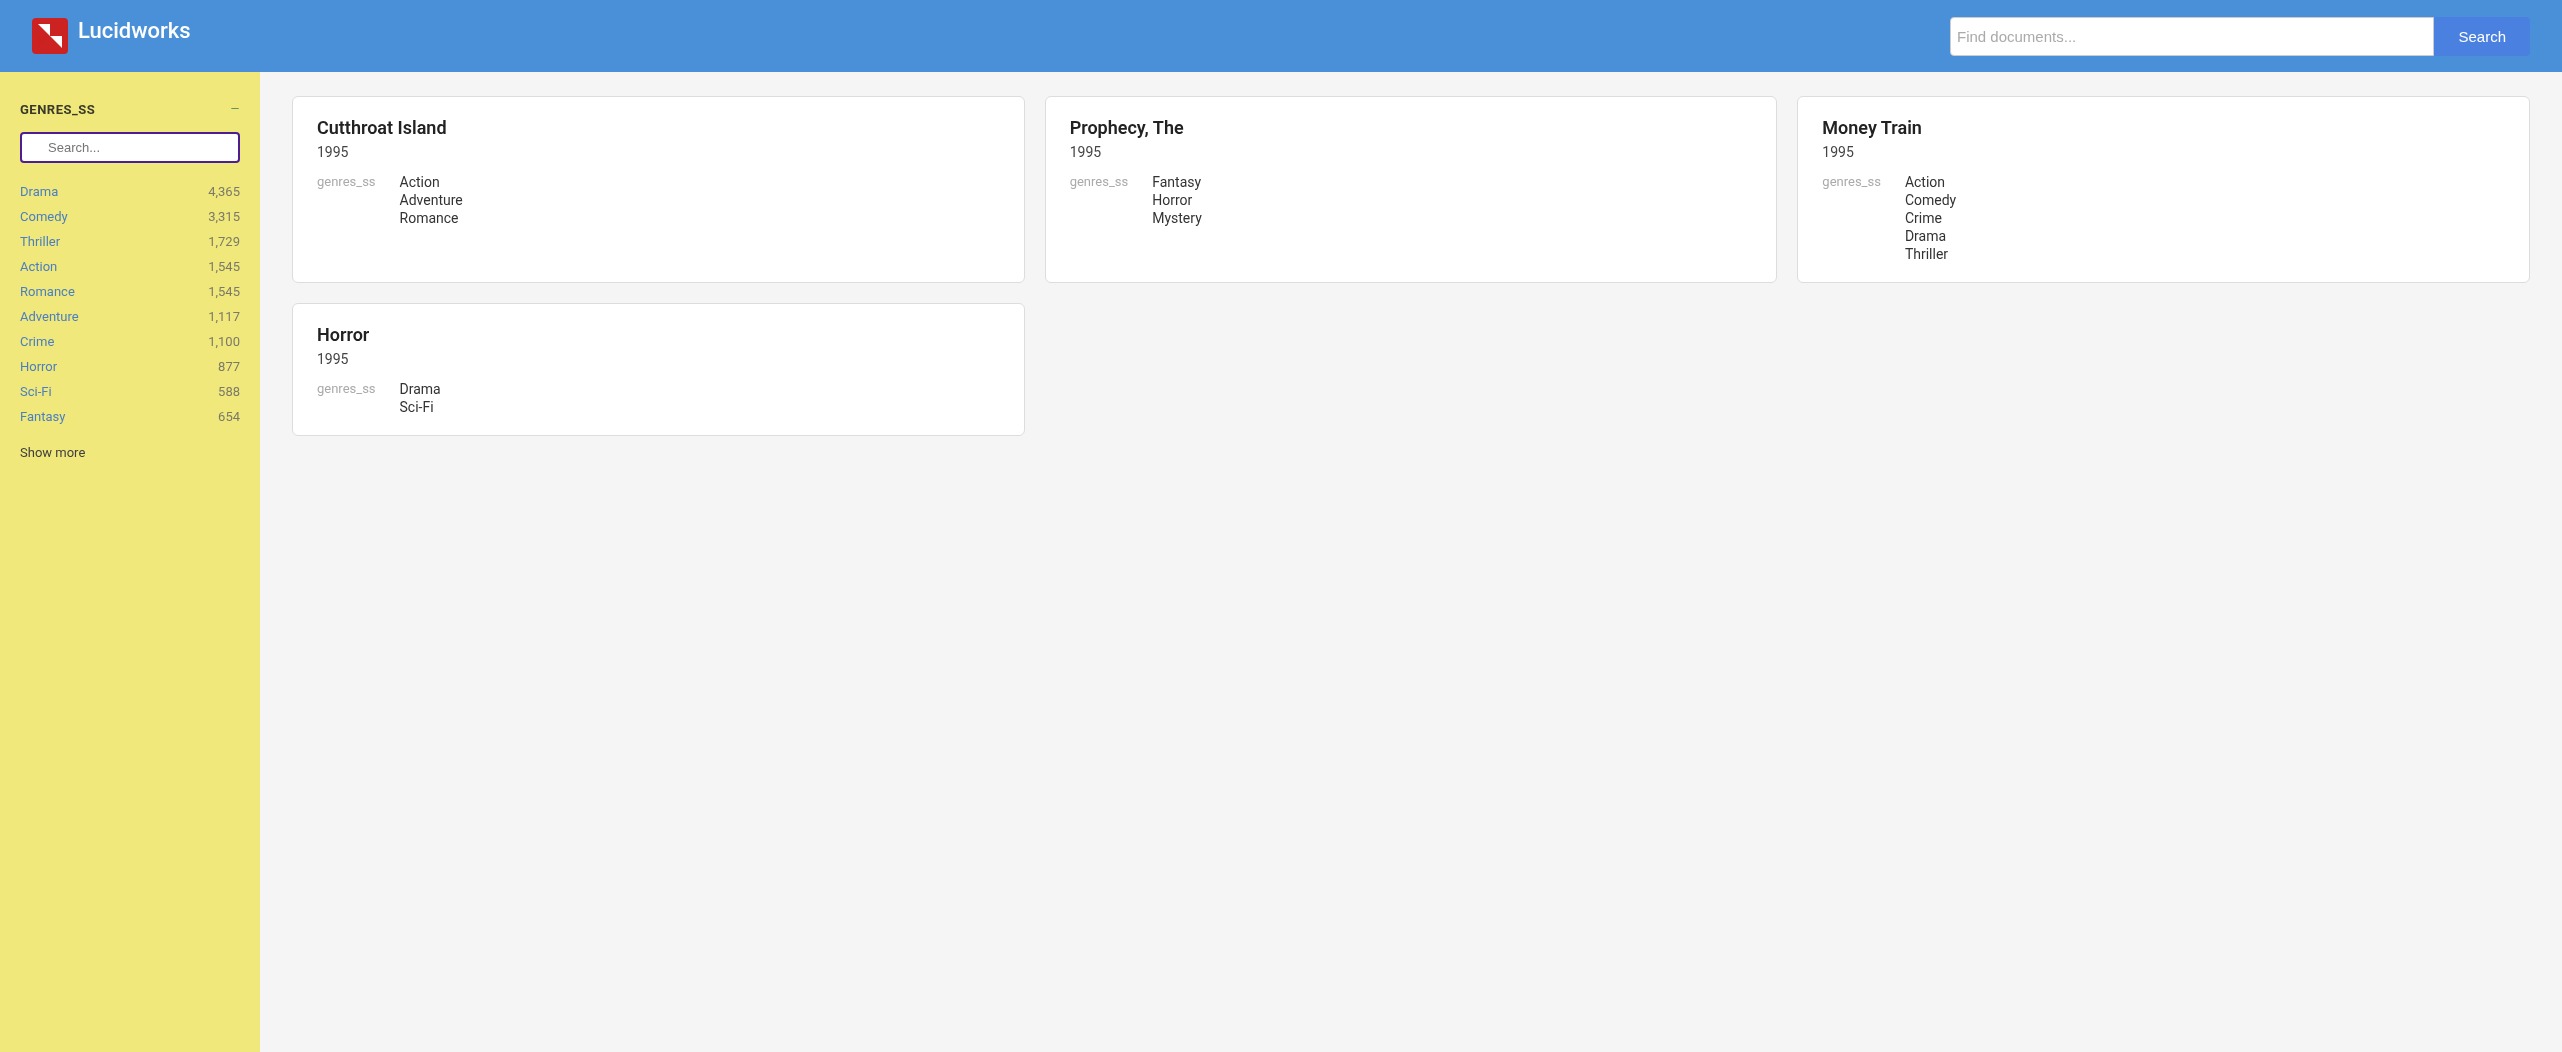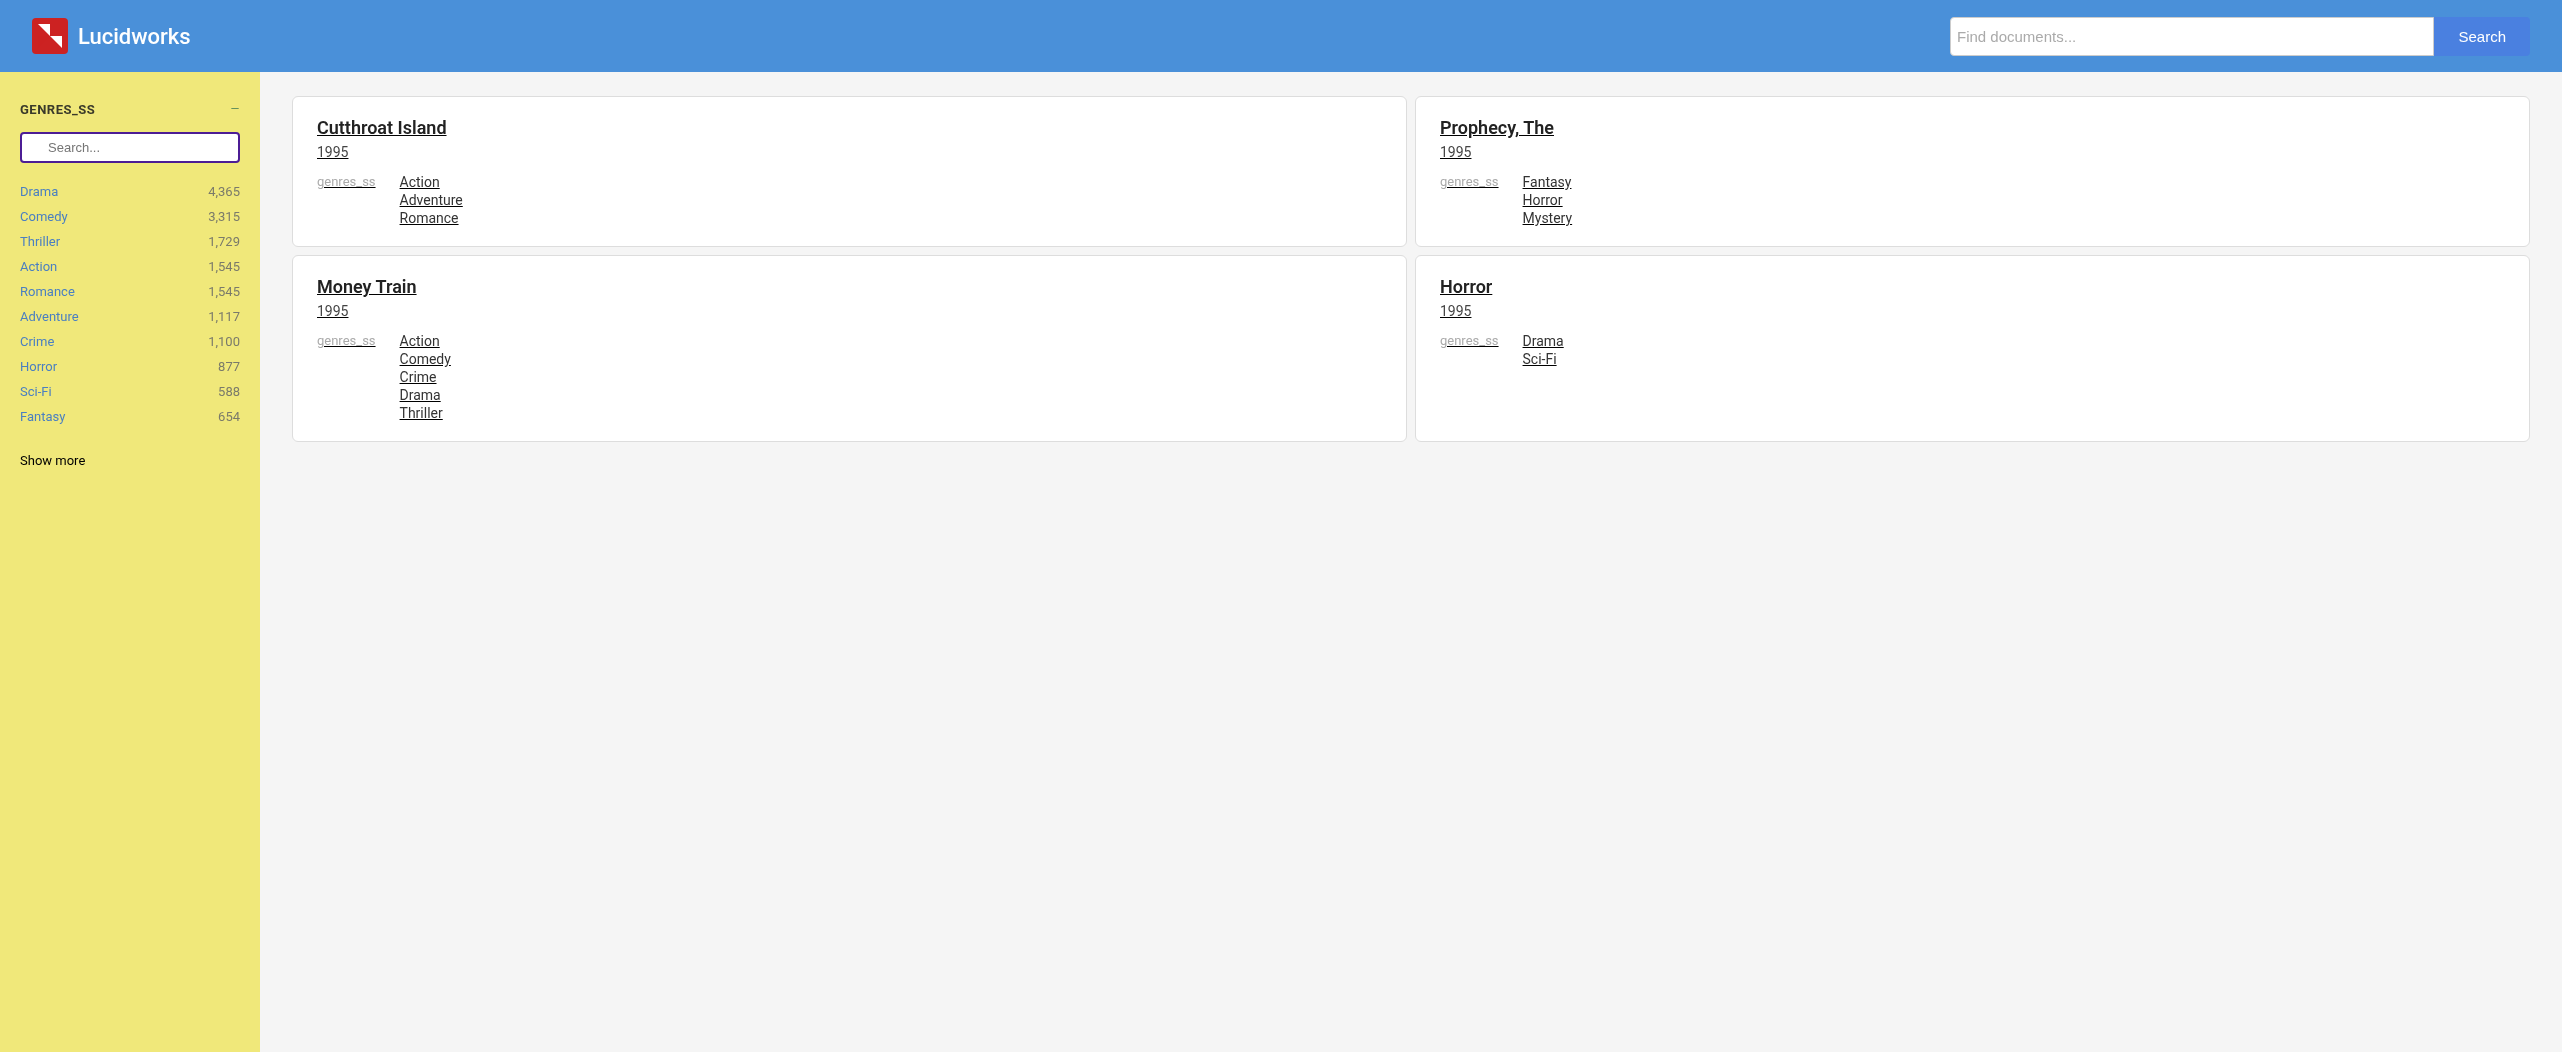--- a/index.html
+++ b/index.html
@@ -9,21 +9,20 @@
     .header {
       background: #4a90d9;
       display: flex;
       align-items: center;
       padding: 0 32px;
       height: 72px;
       gap: 32px;
     }
     .logo-area {
       display: flex;
-      align-items: center;
       gap: 10px;
       color: white;
       font-size: 22px;
       font-weight: 500;
       white-space: nowrap;
     }
     .logo-icon {
       width: 36px;
       height: 36px;
     }
@@ -101,43 +100,42 @@
     .facet-item {
       display: flex;
       justify-content: space-between;
       padding: 5px 0;
       font-size: 13px;
       cursor: pointer;
     }
     .facet-label { color: #4a7fc1; }
     .facet-count { color: #7a7a6a; }
     .show-more {
-      color: #000000;
-      font-size: 13px;
-      cursor: pointer;
-      margin-top: 24px;
+      color: #404040;
+      font-size: 13px;
+      cursor: pointer;
+      margin-top: 16px;
       display: block;
     }
 
     
     .content {
       flex: 1;
       padding: 24px 32px;
       background: #f5f5f5;
     }
     .results-summary {
       font-size: 13px;
       color: #555;
       margin-bottom: 20px;
     }
     .results-grid {
       display: grid;
-      grid-template-columns: 1fr 1fr;
-      gap: 8px;
-      text-decoration: underline;
+      grid-template-columns: 1fr 1fr 1fr;
+      gap: 20px;
     }
     .result-card {
       background: white;
       border: 1px solid #ddd;
       border-radius: 6px;
       padding: 20px 24px;
     }
     .card-title {
       font-size: 18px;
       font-weight: 600;

